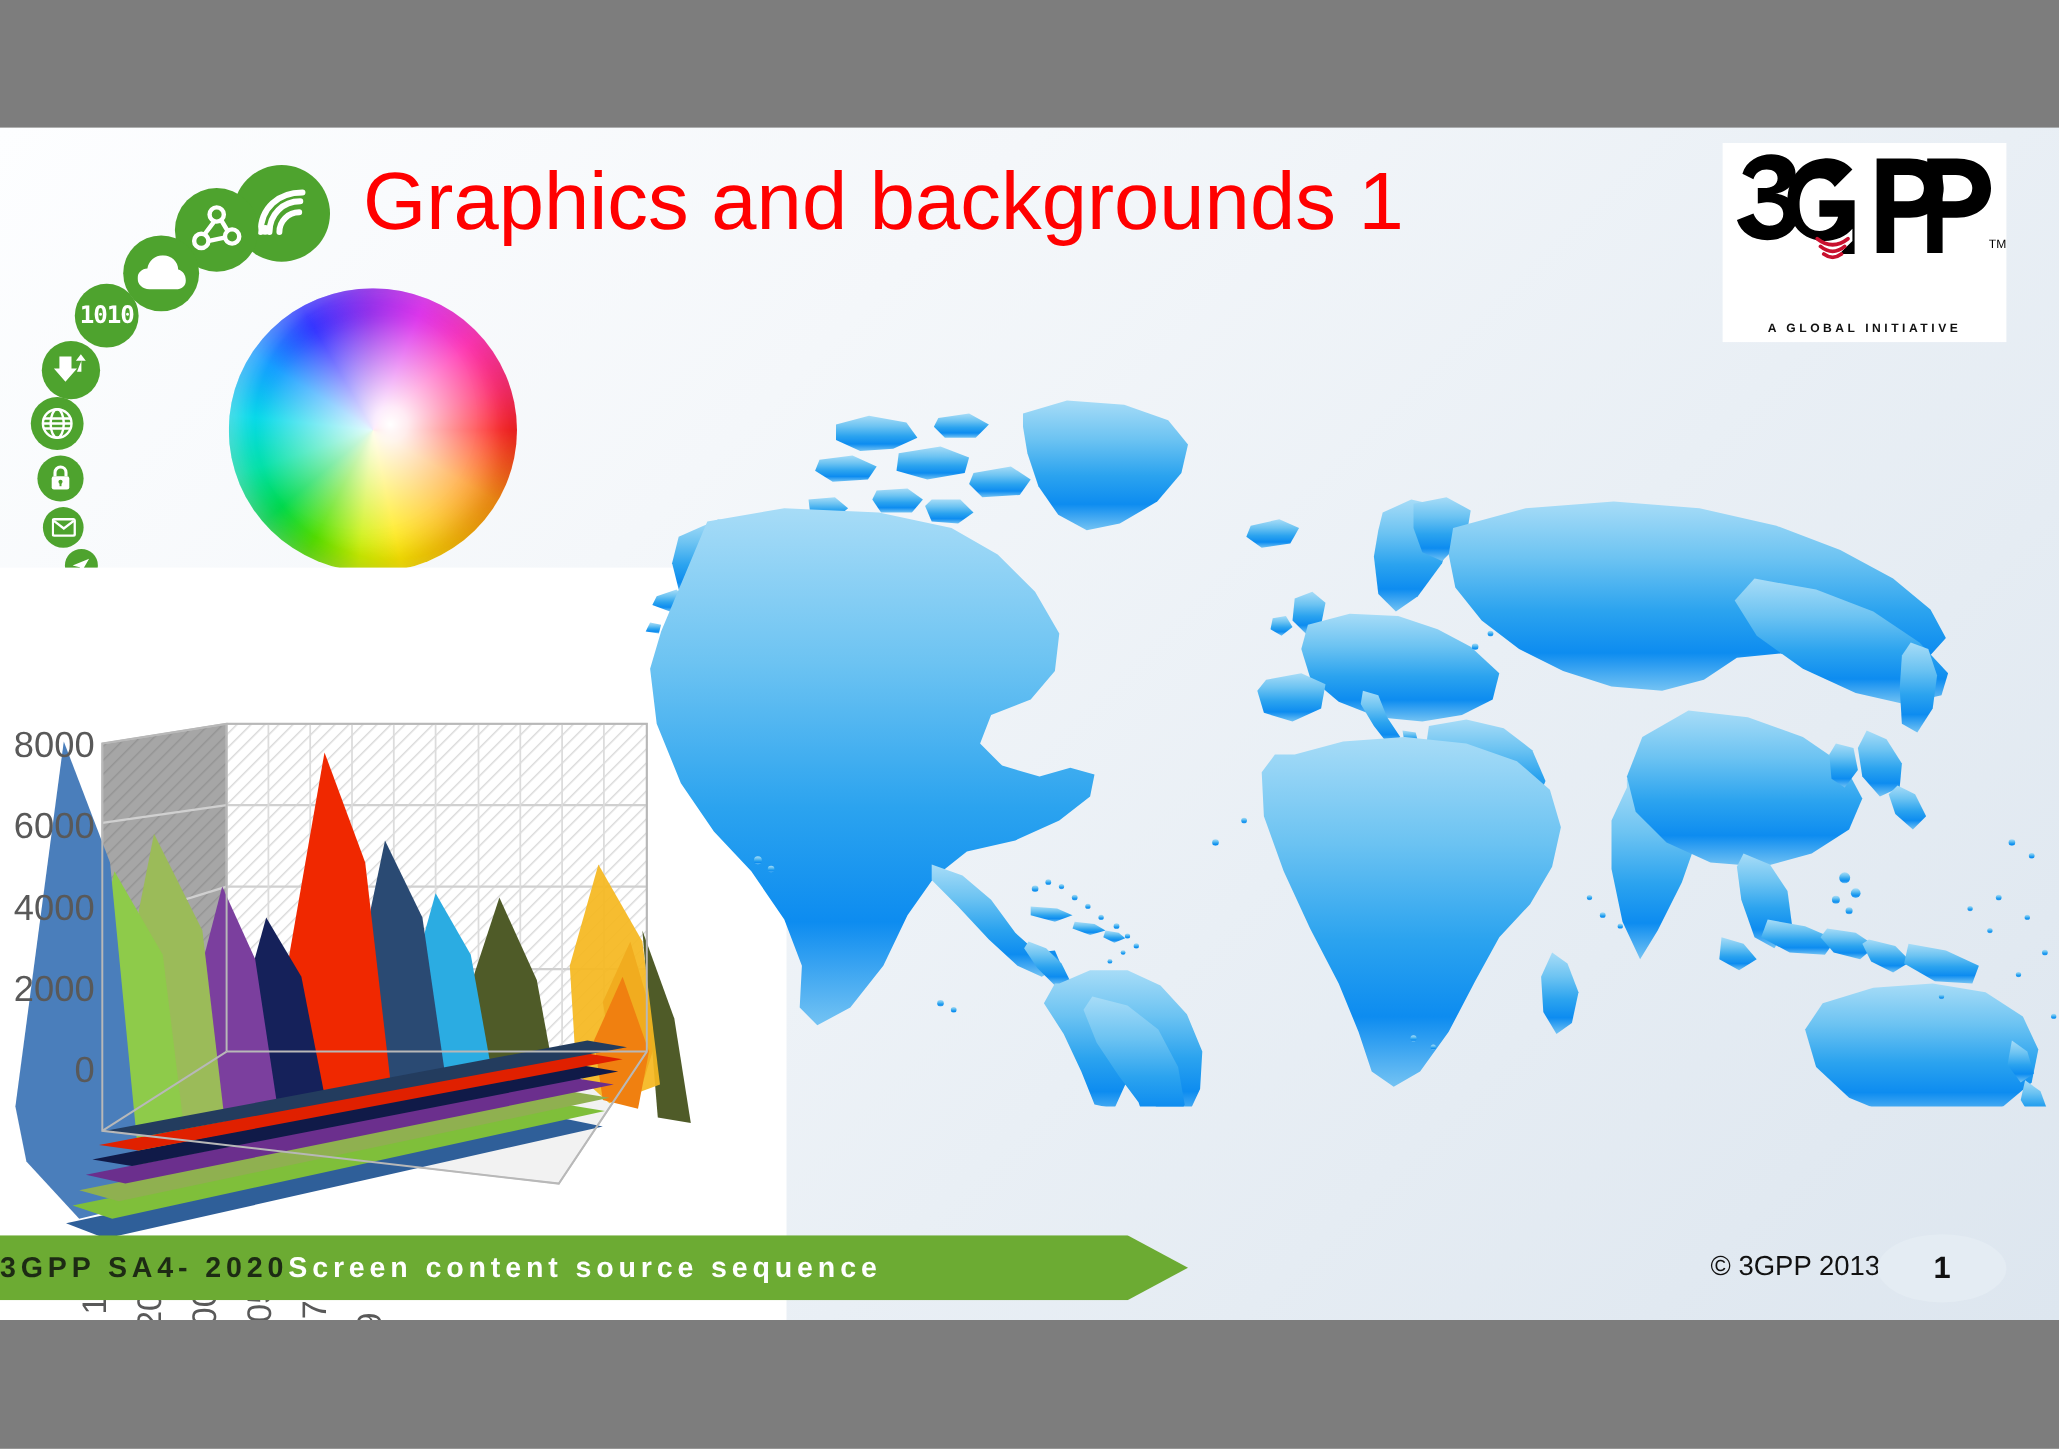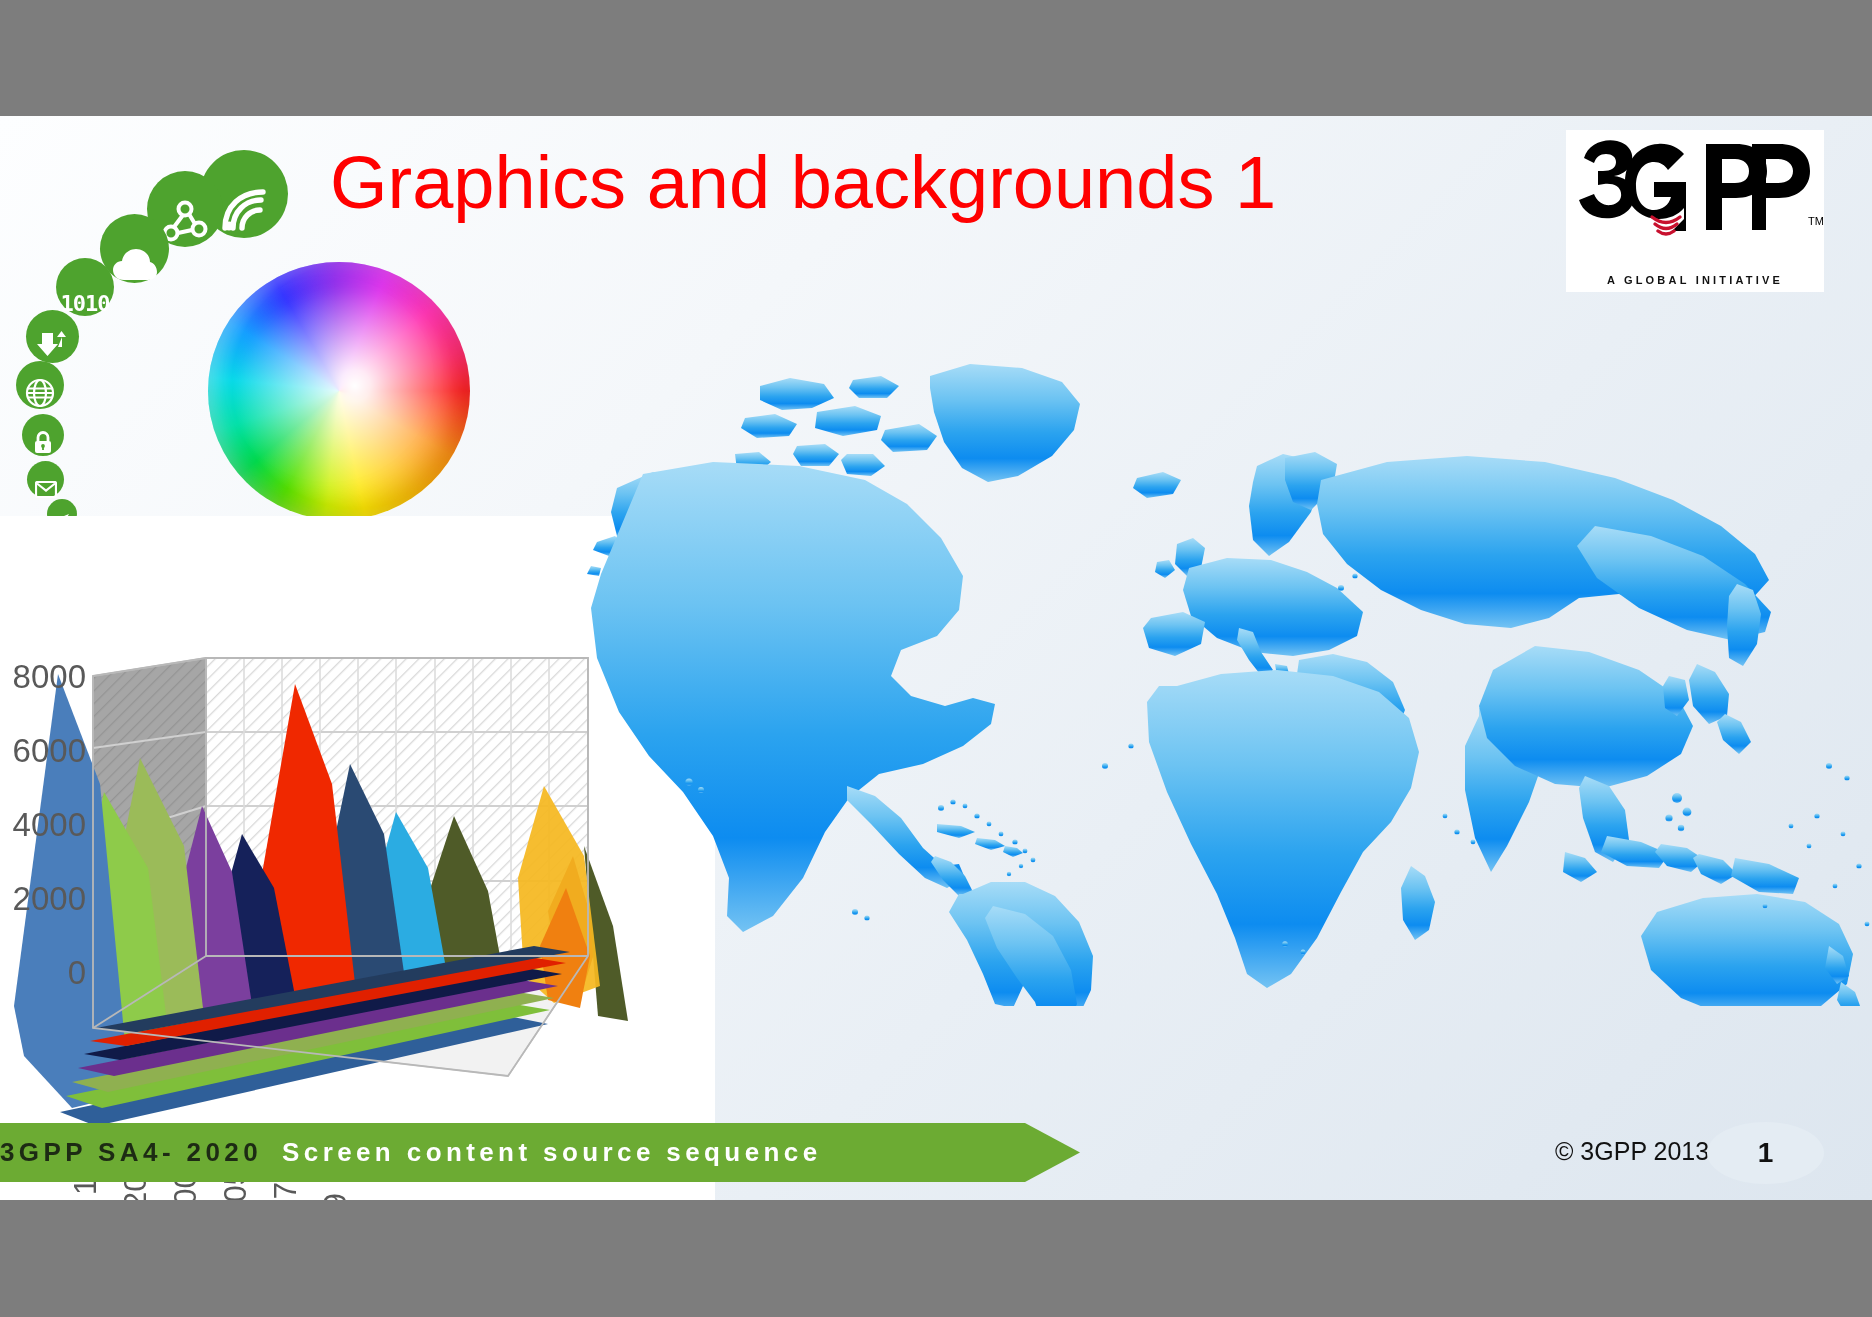--- a/index.html
+++ b/index.html
@@ -22,35 +22,35 @@
 
   
   #title {
     position:absolute; left:330px; top:30px; width:1200px;
     font-size:74px; line-height:1.0; color:#ff0000; font-weight:400;
     letter-spacing:0px; white-space:nowrap;
   }
 
   
   #logo-box {
-    position:absolute; left:1566px; top:14px; width:258px; height:162px;
+    position:absolute; left:1566px; top:14px; width:258px; height:181px;
     background:#ffffff; overflow:hidden;
   }
   #logo-mark { position:absolute; left:0; top:2px; width:258px; height:104px; }
   #logo-sub {
     position:absolute; left:0; bottom:6px; width:258px; text-align:center;
     font-size:11px; font-weight:700; letter-spacing:3.2px; color:#111;
     font-family:"Liberation Sans", sans-serif;
   }
 
   
   #icon-arc { position:absolute; left:0px; top:0px; width:330px; height:420px; }
   .gicon {
     position:absolute; border-radius:50%; background:#4ea32e;
-    display:flex; align-items:flex-end; justify-content:center; color:#fff;
+    display:flex; align-items:center; justify-content:center; color:#fff;margin-left:12px;
   }
   .gicon svg { display:block; }
   .gicon .bin { font-family:"DejaVu Sans Mono", monospace; font-weight:700; color:#fff; }
 
   
   #wheel {
     position:absolute; left:208px; top:146px; width:262px; height:258px; border-radius:50%;
     background:
       radial-gradient(circle at 56% 48%, rgba(255,255,255,1) 0%, rgba(255,255,255,0.92) 8%, rgba(255,255,255,0.0) 62%),
       conic-gradient(from 90deg,
@@ -81,21 +81,21 @@
   #footer-text {
     position:absolute; left:20px; top:0px; height:59px; display:flex; align-items:center;
     white-space:nowrap;
   }
   #footer-meeting {
     font-size:26px; font-weight:700; color:#1d2b14; letter-spacing:4.4px;
     font-family:"Liberation Sans", sans-serif;
   }
   #footer-subject {
     font-size:26px; font-weight:700; color:#ffffff; letter-spacing:4.4px;
-    margin-left:20px; font-family:"Liberation Sans", sans-serif;
+    font-family:"Liberation Sans", sans-serif;
   }
   #copyright {
     position:absolute; left:1555px; top:1021px; font-size:25px; color:#111;
     font-family:"Liberation Sans", sans-serif; white-space:nowrap;
   }
   #page-pill {
     position:absolute; left:1707px; top:1006px; width:117px; height:62px;
     border-radius:50%; background:#e4ecf3;
     display:flex; align-items:center; justify-content:center;
   }

